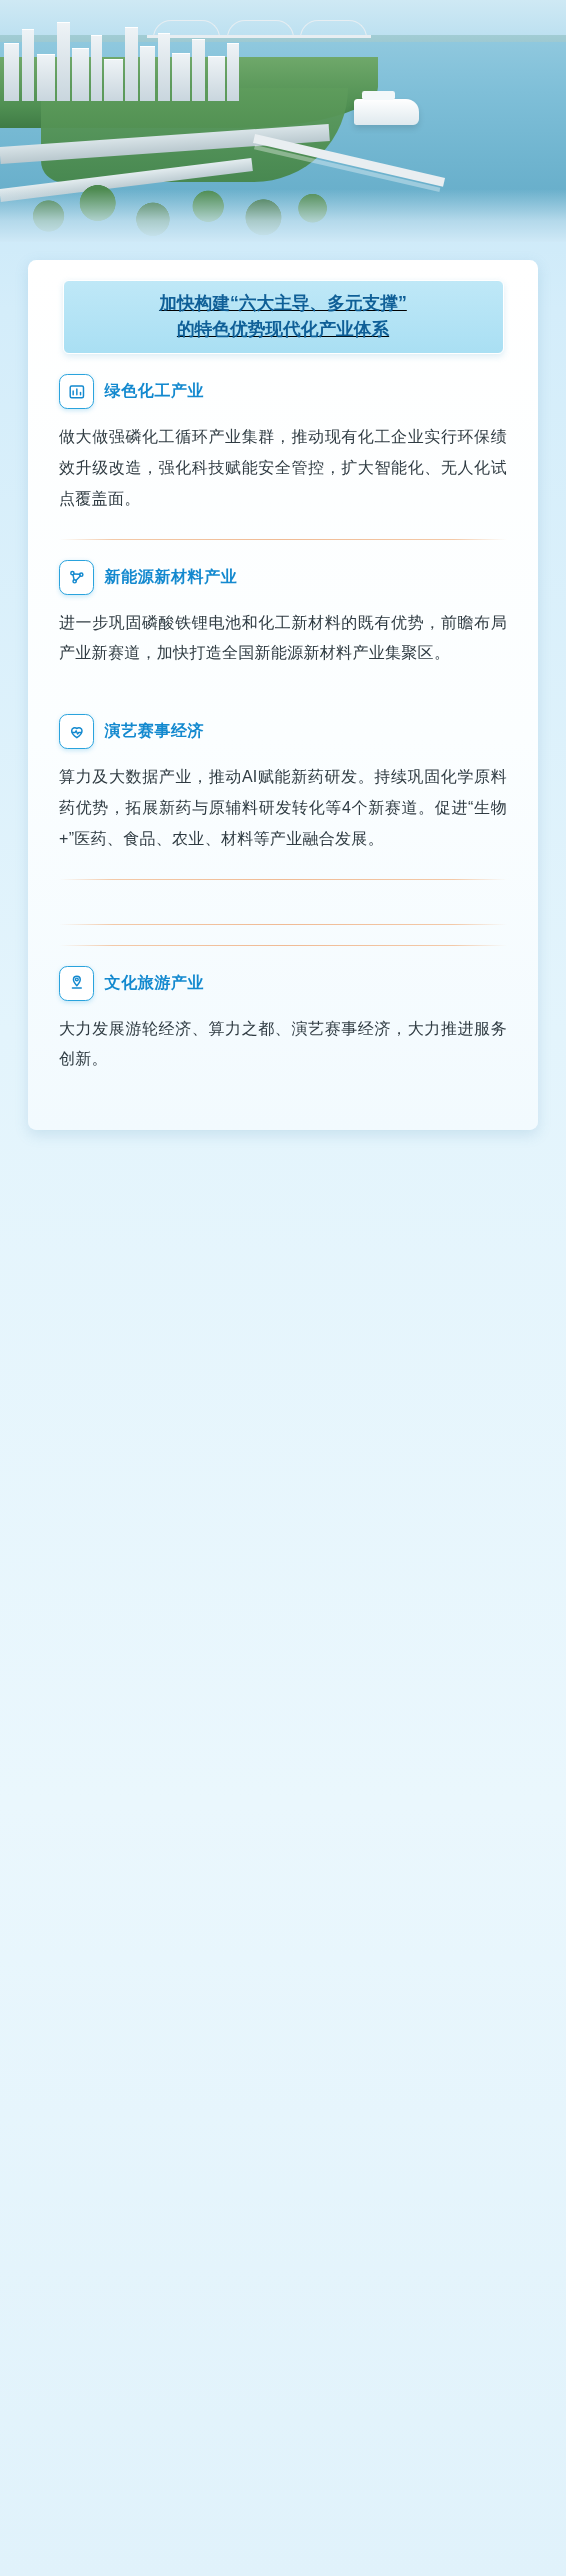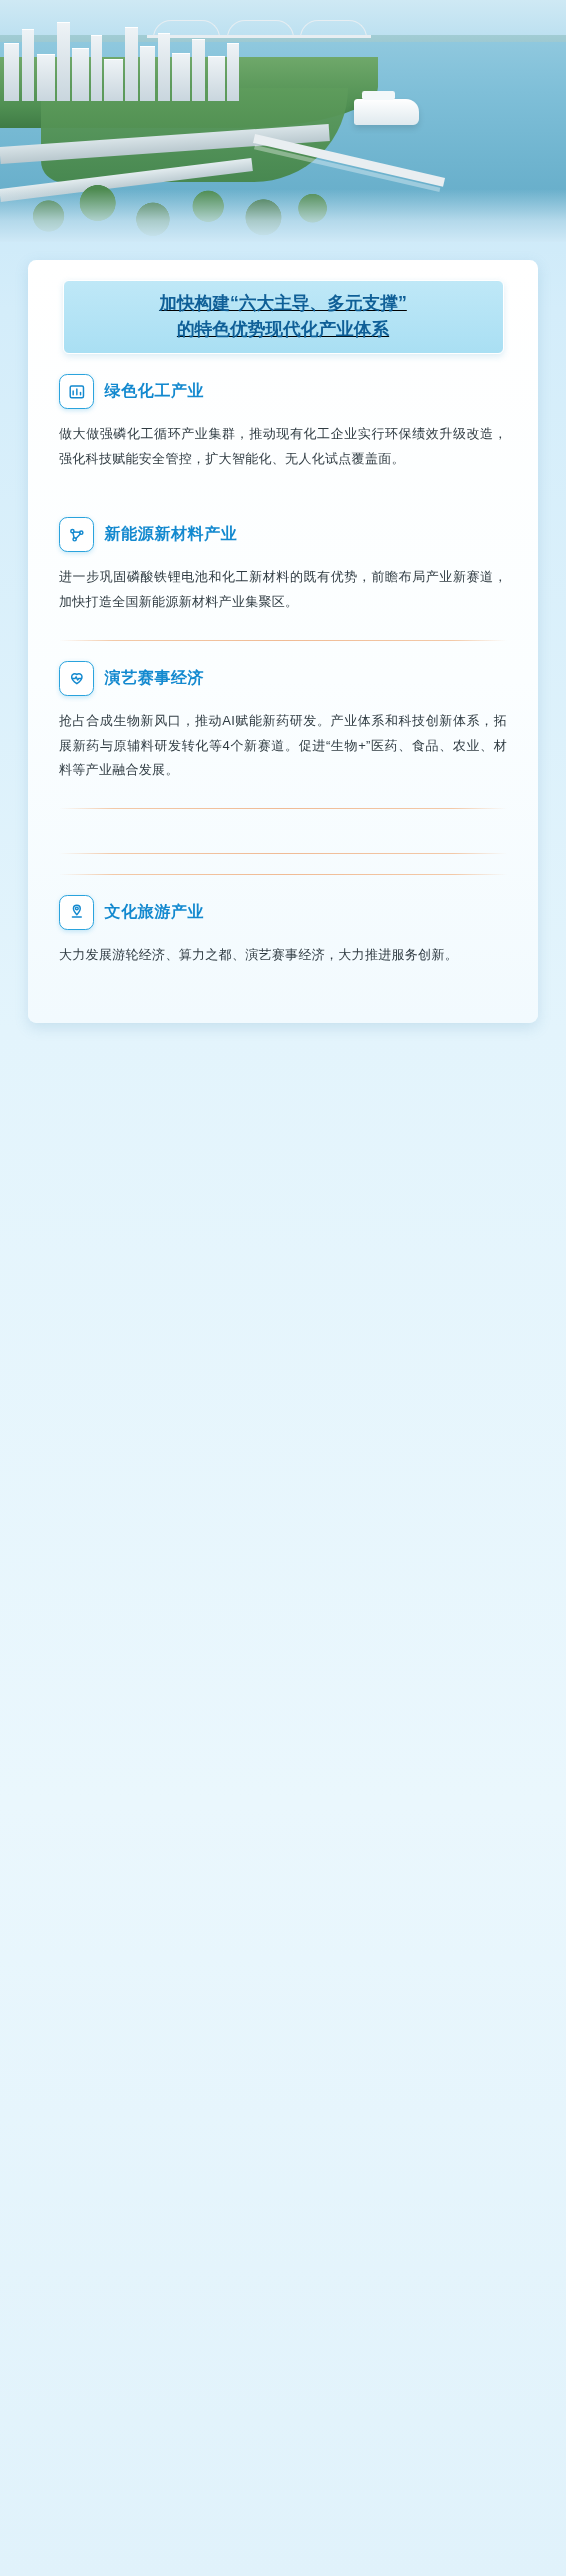--- a/index.html
+++ b/index.html
@@ -188,21 +188,21 @@
   .item-title {
     color: #1389cf;
     font-size: 16px;
     font-weight: bold;
     letter-spacing: 0.6px;
     white-space: nowrap;
   }
   .item-body {
     margin-top: 13px;
     color: #2f3b42;
-    font-size: 13px;
+    font-size: 16px;
     line-height: 1.92;
     text-align: justify;
     letter-spacing: 0.3px;
   }
   .divider {
     margin: 20px 31px 0;
     height: 0.6px;
     background: linear-gradient(90deg, rgba(240,170,120,0) 0%, #f3c9a8 12%, #f0bb95 50%, #f3c9a8 88%, rgba(240,170,120,0) 100%);
   }
   .tail {
@@ -295,21 +295,21 @@
     <div class="item">
       <div class="item-head">
         <div class="badge">
           <svg width="17.7" height="17.7" viewBox="0 0 24 24" fill="none" stroke="#1389cf" stroke-width="2" stroke-linecap="round" stroke-linejoin="round">
             <path d="M12 20s-7-4.6-7-9.4A4.1 4.1 0 0 1 12 7.6a4.1 4.1 0 0 1 7 3C19 15.4 12 20 12 20z"></path>
             <polyline points="6,13 9.5,13 11,10.6 13,15 14.6,13 18,13"></polyline>
           </svg>
         </div>
         <div class="item-title">演艺赛事经济</div>
       </div>
-      <div class="item-body">抢占合成生物新风口，推动AI赋能新药研发。产业体系和科技创新体系，拓展新药与原辅料研发转化等4个新赛道。促进“生物+”医药、食品、农业、材料等产业融合发展。</div>
+      <div class="item-body">算力及大数据产业，推动AI赋能新药研发。持续巩固化学原料药优势，拓展新药与原辅料研发转化等4个新赛道。促进“生物+”医药、食品、农业、材料等产业融合发展。</div>
     </div>
     <div class="divider"></div>
 
     <div class="item">
     </div>
     <div class="divider"></div>
 
     <div class="divider"></div>
 
     <div class="item">

